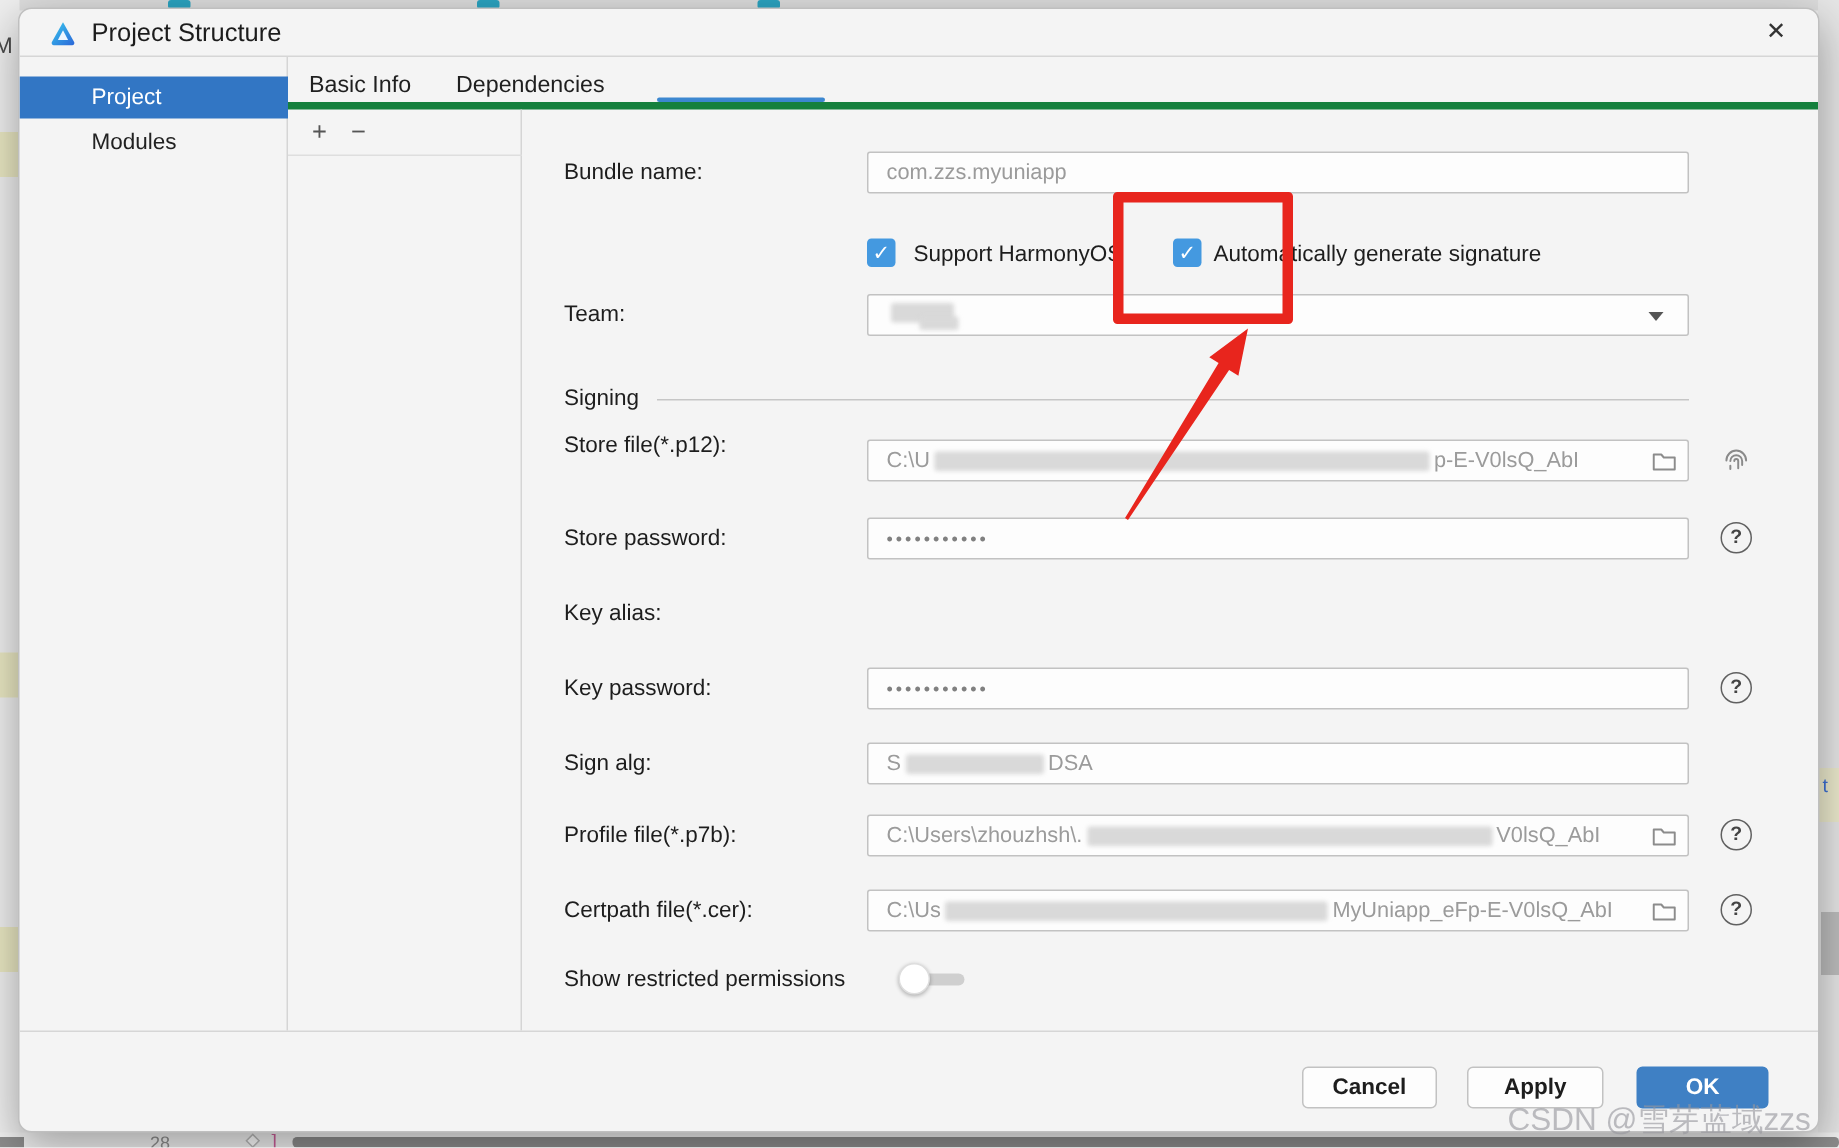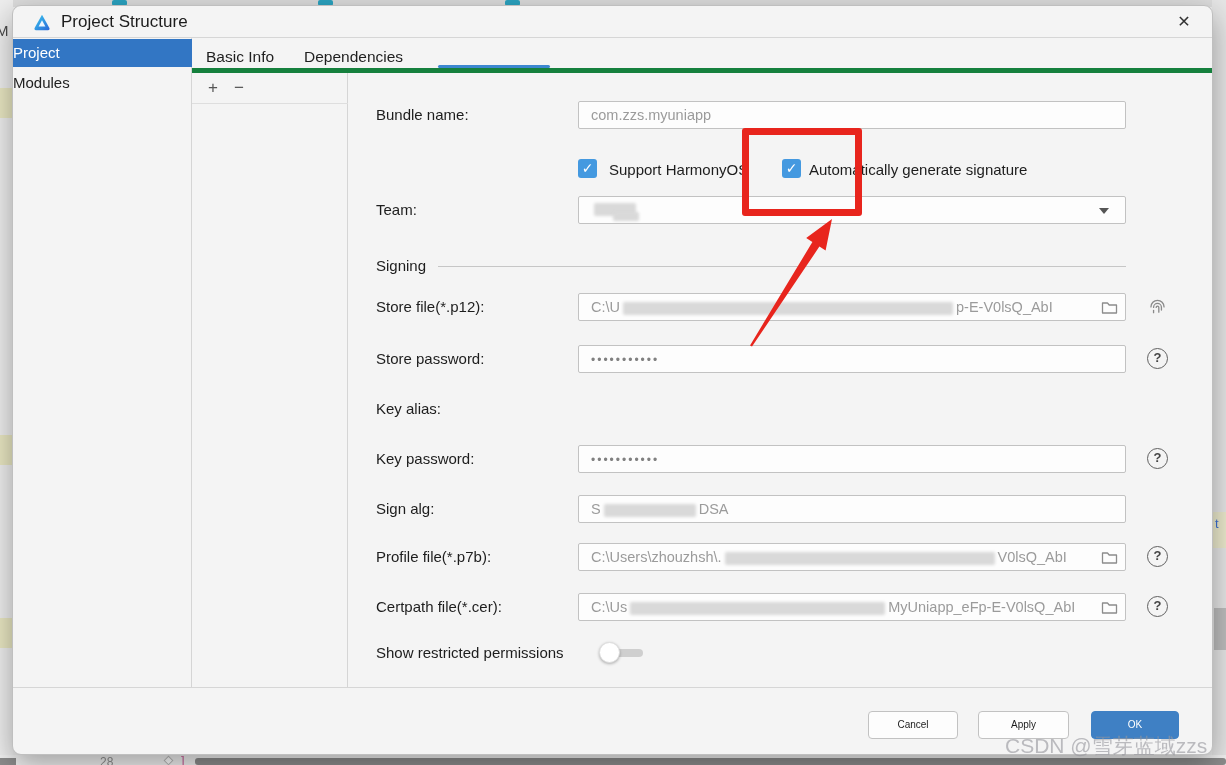--- a/index.html
+++ b/index.html
@@ -28,21 +28,21 @@
   #dialog { position:absolute; left:12px; top:5px; width:1201px; height:750px; background:#f4f4f4;
             border:1px solid #bfbfbf; border-radius:9px; box-shadow:0 10px 30px rgba(0,0,0,.35); overflow:hidden; }
 
   .titlebar { position:absolute; left:0; top:0; width:100%; height:32px; border-bottom:1px solid #d6d6d6; }
   .app-logo { position:absolute; left:20px; top:7px; width:18px; height:18px; }
   .win-title { position:absolute; left:48px; top:0; line-height:32px; font-size:17px; color:#1c1c1c; }
   .close-btn { position:absolute; right:14px; top:4px; width:28px; height:24px; text-align:center; line-height:24px;
                font-size:16px; color:#333; cursor:pointer; }
 
   .sidebar { position:absolute; left:0; top:32px; width:179px; height:649px; border-right:1px solid #d5d5d5; }
-  .side-item { position:absolute; left:0; width:179px; height:28px; line-height:28px; font-size:15px; color:#222; cursor:pointer; }
+  .side-item { position:absolute; left:0; width:179px; height:28px; line-height:28px; padding-left:48px; font-size:15px; color:#222; cursor:pointer;margin-top:12px; }
   .side-item.sel { background:#3276c4; color:#fff; }
 
   .tabbar { position:absolute; left:179px; top:32px; width:1022px; height:35px; border-bottom:5px solid #15803d; }
   .tab { position:absolute; top:0; height:35px; line-height:37px; font-size:15.5px; color:#1f1f1f; cursor:pointer; }
   .tab-underline { position:absolute; left:246px; bottom:0; width:112px; height:3px; background:#3c87d0; border-radius:2px; }
 
   .cfgpanel { position:absolute; left:179px; top:67px; width:156px; height:614px; border-right:1px solid #d5d5d5; }
   .cfg-toolbar { position:absolute; left:0; top:0; width:156px; height:31px; border-bottom:1px solid #dedede; }
   .cfg-btn { position:absolute; top:2px; width:22px; height:26px; text-align:center; line-height:26px; font-size:17px; color:#555; cursor:pointer; }
   .cfg-item { position:absolute; left:0; top:31px; width:155px; height:28px; line-height:28px; padding-left:36px;
@@ -68,21 +68,21 @@
              text-align:center; line-height:18px; font-size:13px; font-weight:bold; color:#444; cursor:pointer; }
   .finger-ic { position:absolute; left:1134px; top:290px; width:21px; height:21px; cursor:pointer; }
 
   .toggle { position:absolute; left:586px; top:636px; width:52px; height:22px; cursor:pointer; }
   .toggle .track { position:absolute; left:10px; top:7px; width:34px; height:8px; background:#cfcfcf; border-radius:4px; }
   .toggle .knob { position:absolute; left:0; top:0; width:21px; height:21px; background:#fff; border:1px solid #dedede;
                   border-radius:50%; box-shadow:0 1px 3px rgba(0,0,0,.3); }
 
   .footer { position:absolute; left:0; top:681px; width:1201px; height:69px; border-top:1px solid #d6d6d6; }
   .btn { position:absolute; top:23px; height:28px; background:#fdfdfd; border:1px solid #c2c2c2; border-radius:4px;
-         font-size:10px; color:#1d1d1d; text-align:center; line-height:26px; cursor:pointer; }
+         font-size:15px; color:#1d1d1d; text-align:center; line-height:26px; cursor:pointer;font-weight:bold; }
   .btn-ok { background:#3f80c4; border-color:#3f80c4; color:#fff; }
 
   
   .anno-rect { position:absolute; left:742px; top:128px; width:120px; height:88px; border:7px solid #e8251d; border-radius:3px; pointer-events:none; z-index:50; }
   .anno-svg { position:absolute; left:0; top:0; width:1226px; height:765px; pointer-events:none; z-index:50; }
   .watermark { position:absolute; left:1005px; top:732px; font-size:21px; color:rgba(150,150,156,.62); white-space:nowrap; z-index:60; }
 </style>
 </head>
 <body>
 
@@ -166,21 +166,21 @@
     <div class="flabel" style="top:195px">Team:</div>
     <div class="finput" style="top:190px">
       <span class="redact" style="width:42px; margin-top:-3px"></span>
       <span class="redact" style="width:26px; height:9px; margin-left:-30px; margin-top:10px"></span>
       <div class="caret"></div>
     </div>
 
     <div class="section-title">Signing</div>
     <div class="section-line"></div>
 
-    <div class="flabel" style="top:292px">Store file(*.p12):</div>
+    <div class="flabel" style="top:282px">Store file(*.p12):</div>
     <div class="finput" style="top:287px">
       <span>C:\U</span><span class="redact" style="width:330px"></span><span>p-E-V0lsQ_AbI</span>
       <svg class="folder-ic" viewBox="0 0 17 15">
           <path d="M1.5 3 h5 l1.7 2 h7.3 v8 h-14 z" fill="none" stroke="#8c8c8c" stroke-width="1.3" stroke-linejoin="round"></path>
         </svg>
     </div>
     <svg class="finger-ic" viewBox="0 0 24 24" fill="none" stroke="#8a8a8a" stroke-width="1.5" stroke-linecap="round">
       <path d="M4.5 12.5 a7.5 7.5 0 0 1 15 0"></path>
       <path d="M7.5 13 a4.5 4.5 0 0 1 9 0 v3"></path>
       <path d="M10.5 13 a1.5 1.5 0 0 1 3 0 v5.5"></path>

